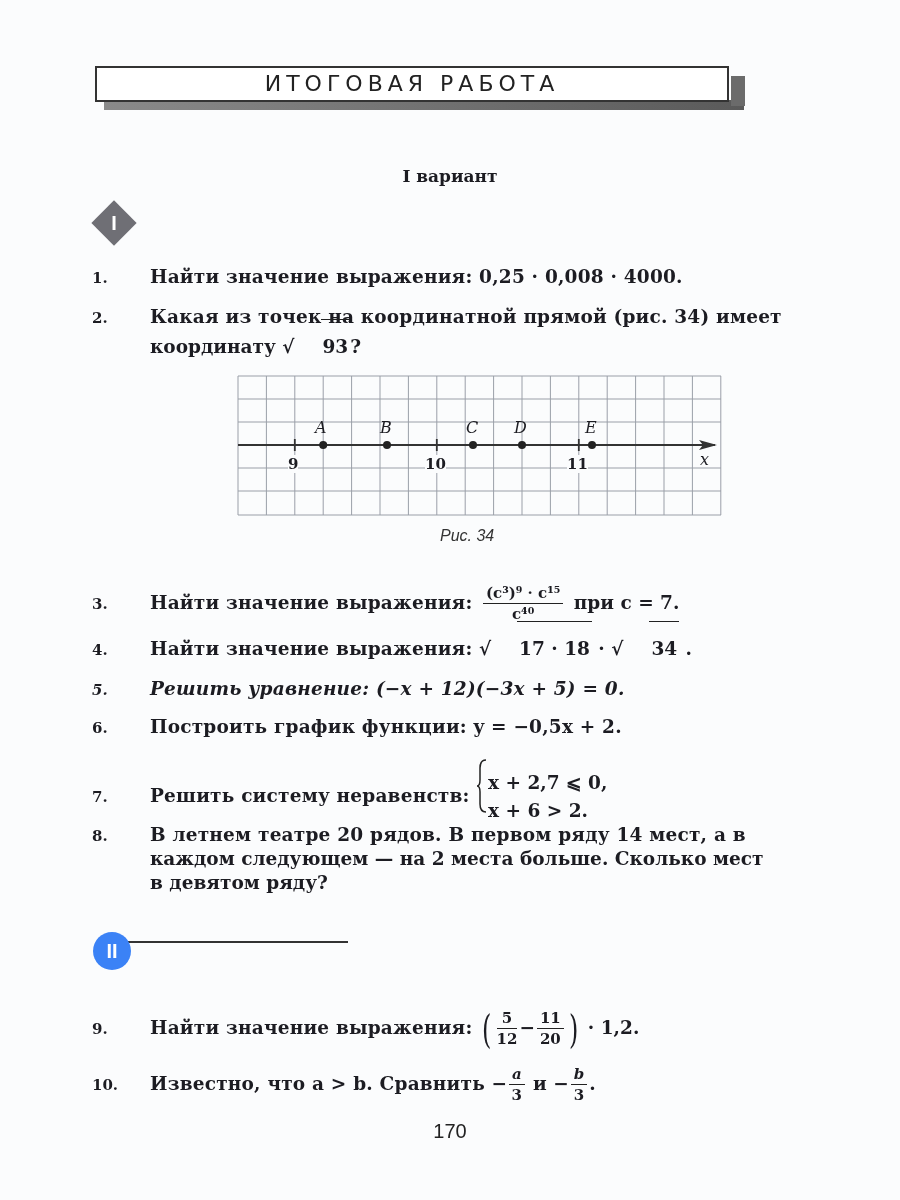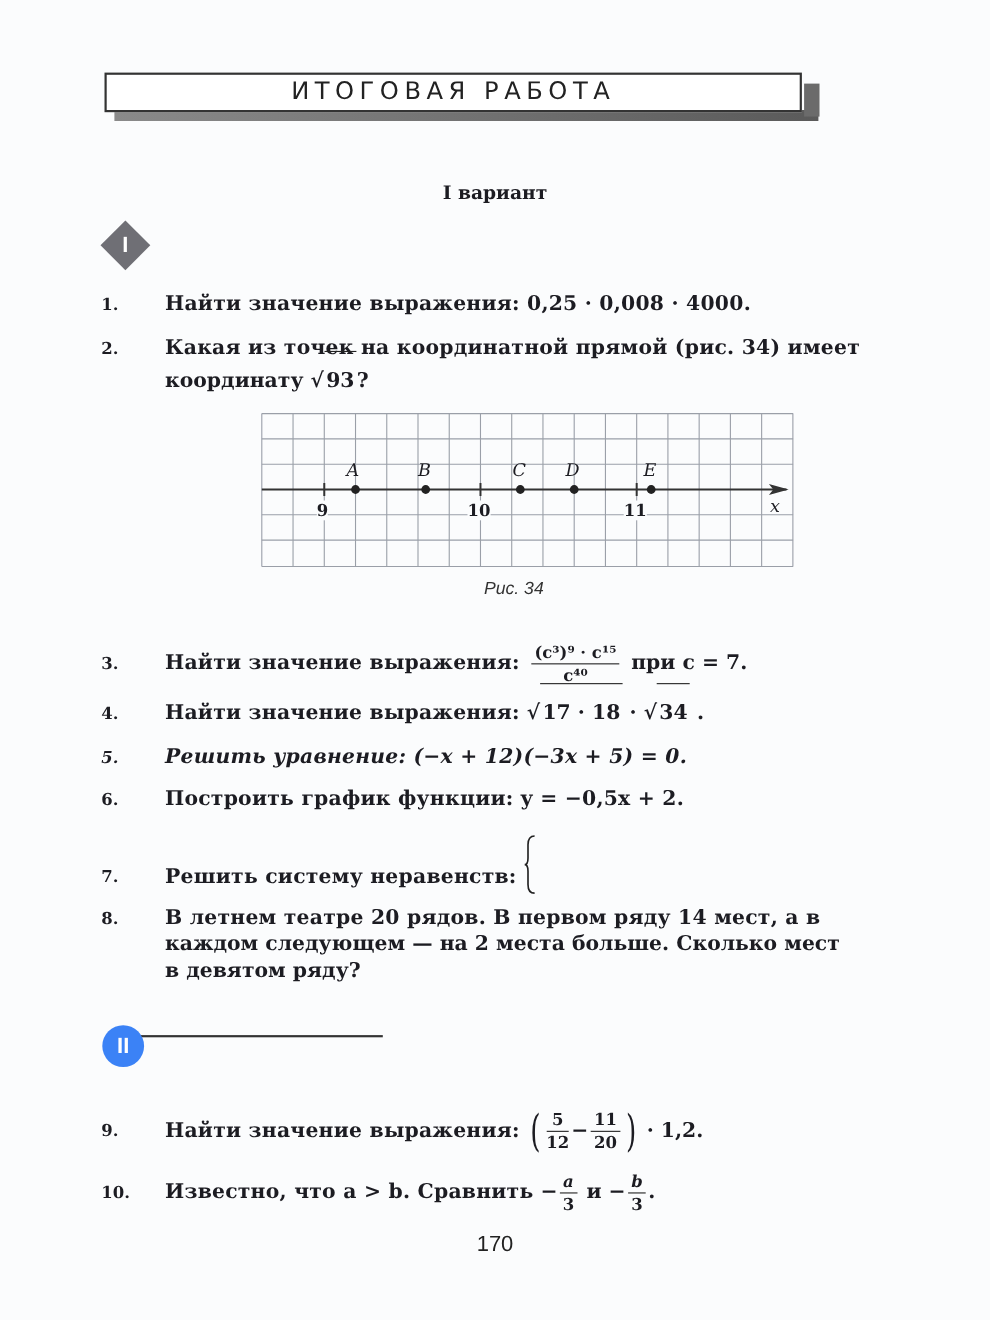--- a/index.html
+++ b/index.html
@@ -19,21 +19,21 @@
   #marker-2{left:93px;top:932px;width:38px;height:38px;border-radius:50%;background:#3b82f6;color:#fff;text-align:center;line-height:38px;font-weight:bold;font-size:20px;font-family:"Liberation Sans",sans-serif;}
   #marker-2-line{left:118px;top:941px;width:230px;height:1.5px;background:#333;}
   .q{position:absolute;left:92px;font-size:18.5px;font-weight:bold;line-height:26px;white-space:nowrap;}
   .q .num{display:inline-block;width:58px;font-size:15px;}
   .q .txt{letter-spacing:0.2px;}
   .cont{position:absolute;left:150px;font-size:18.5px;font-weight:bold;line-height:26px;white-space:nowrap;}
   .frac{display:inline-block;vertical-align:middle;text-align:center;margin:0 4px;}
   .frac .top{display:block;border-bottom:1.5px solid #222;padding:0 3px;font-size:15px;line-height:20px;}
   .frac .bot{display:block;font-size:15px;line-height:20px;}
   .sqrt{display:inline-block;position:relative;}
-  .sqrt .rad{border-top:1.5px solid #222;padding:16px 2px;}
+  .sqrt .rad{border-top:1.5px solid #222;padding:16px 2px;margin-left:26px;}
   .brace{display:inline-block;vertical-align:middle;}
   .sys{display:inline-block;vertical-align:middle;line-height:28px;}
   .paren{display:inline-block;vertical-align:middle;font-size:40px;font-weight:normal;line-height:40px;transform:scaleX(0.6);}
   #page-number{left:0;width:100%;top:1120px;text-align:center;font-family:"Liberation Sans",sans-serif;font-size:20px;color:#222;}
   #fig-caption{left:440px;top:527px;font-family:"Liberation Sans",sans-serif;font-style:italic;font-size:16px;color:#333;}
   #figure{left:237px;top:375px;}
 </style>
 </head>
 <body>
 
@@ -136,21 +136,21 @@
 </div>
 
 <div class="q" style="top:714px;">
   <span class="num">6.</span><span class="txt">Построить график функции: y = −0,5x + 2.</span>
 </div>
 
 <div class="q" style="top:758px;line-height:56px;">
   <span class="num">7.</span><span class="txt">Решить систему неравенств:</span>
   <span class="brace"><svg width="12" height="56" viewBox="0 0 12 56">
         <path d="M10 2 Q4 2 4 10 L4 22 Q4 28 1 28 Q4 28 4 34 L4 46 Q4 54 10 54" fill="none" stroke="#222" stroke-width="1.5"></path>
-      </svg></span>
+      </svg></span><span class="sys"><span style="display:block">x + 2,7 ⩽ 0,</span><span style="display:block">x + 6 &gt; 2.</span></span>
 </div>
 
 <div class="q" style="top:822px;">
   <span class="num">8.</span><span class="txt">В летнем театре 20 рядов. В первом ряду 14 мест, а в</span>
 </div>
 <div class="cont" style="top:846px;">каждом следующем — на 2 места больше. Сколько мест</div>
 <div class="cont" style="top:870px;">в девятом ряду?</div>
 
 <div class="abs" id="marker-2-line"></div>
 <div class="abs" id="marker-2">II</div>

